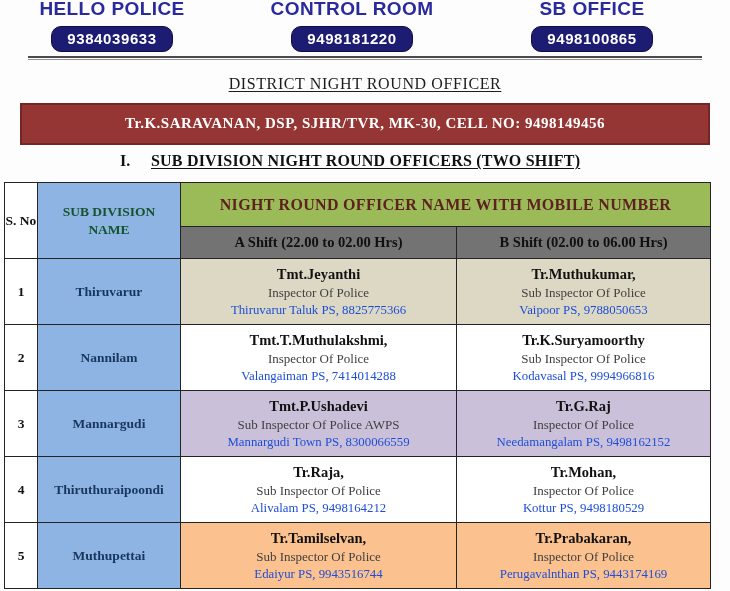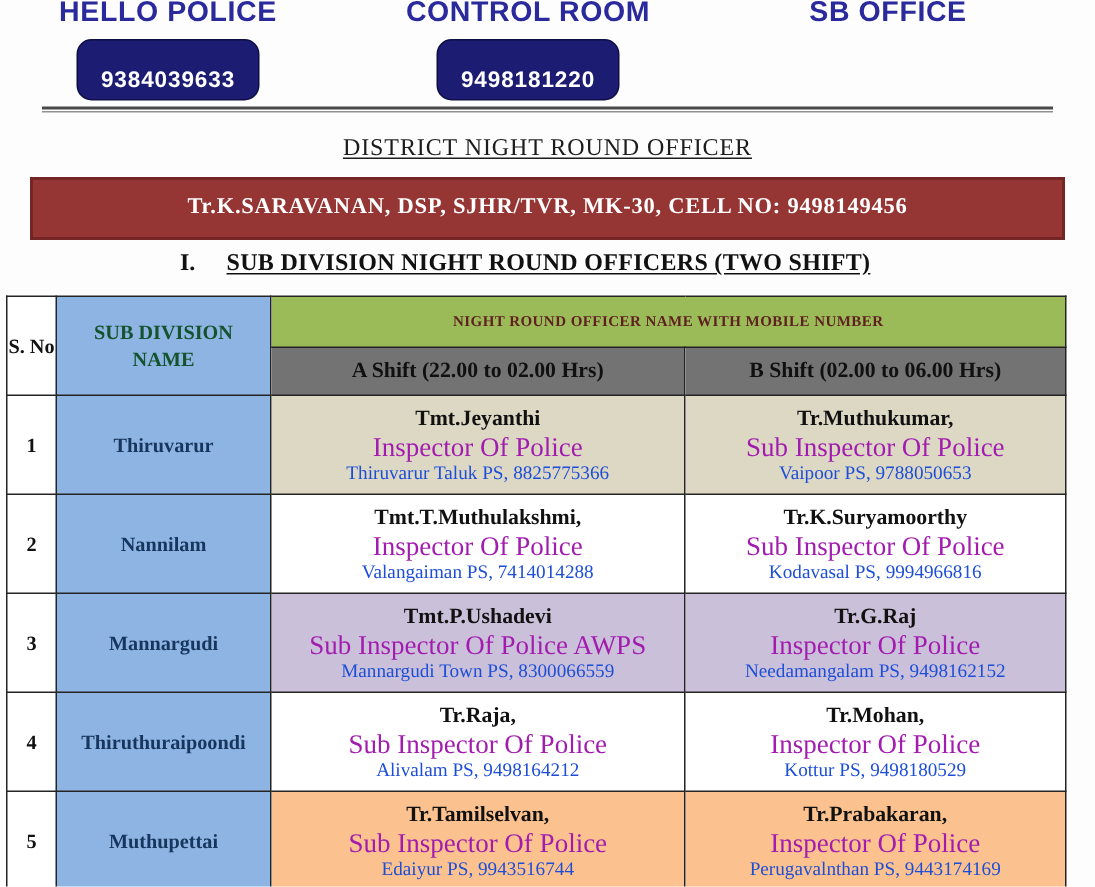--- a/index.html
+++ b/index.html
@@ -31,21 +31,21 @@
   }
   .contact-pill {
     display: inline-block;
     margin-top: 6px;
     background: #1c1c72;
     color: #ffffff;
     font-family: "Liberation Sans", sans-serif;
     font-weight: bold;
     font-size: 15px;
     letter-spacing: 0.6px;
-    padding: 18px 15px 4px;
+    padding: 3px 15px 4px;
     border-radius: 10px;
     border: 1px solid #0e0e45;
   }
 
   .divider {
     margin: 4px 28px 0;
     height: 4px;
     border-top: 2px solid #4a4a4a;
     border-bottom: 1px solid #909090;
   }
@@ -111,24 +111,24 @@
     background: #8eb4e3;
     font-size: 13.5px;
     font-weight: bold;
     color: #14532d;
     line-height: 18px;
     padding: 0 14px;
   }
   th.h-officer {
     background: #9bbb59;
     color: #5f2120;
-    font-size: 10px;
+    font-size: 16px;
     font-weight: bold;
     letter-spacing: 0.3px;
-    height: 34px;
+    height: 44px;
   }
   th.h-shift {
     background: #737373;
     color: #101010;
     font-size: 14.5px;
     font-weight: bold;
     height: 32px;
   }
   td.sno {
     background: #ffffff;
@@ -138,39 +138,40 @@
   }
   td.division {
     background: #8eb4e3;
     font-size: 13.5px;
     font-weight: bold;
     color: #17365d;
   }
   tbody tr { height: 66px; }
   td.officer { background: #ffffff; padding: 2px 4px; }
   .officer-name { font-size: 14.5px; font-weight: bold; color: #111111; line-height: 19px; }
-  .officer-rank { font-size: 18px; color: #a21caf; line-height: 18px; }
+  .officer-rank { font-size: 13px; color: #404040; line-height: 18px; }
   .officer-station { font-size: 12.8px; color: #1d4ed8; line-height: 17px; }
 </style>
 </head>
 <body>
 
 <div class="page">
 
   <div class="contacts-row">
     <div class="contact">
       <div class="contact-label">HELLO POLICE</div>
       <div class="contact-pill">9384039633</div>
     </div>
     <div class="contact">
       <div class="contact-label">CONTROL ROOM</div>
       <div class="contact-pill">9498181220</div>
     </div>
     <div class="contact">
       <div class="contact-label">SB OFFICE</div>
+      <div class="contact-pill">9498100865</div>
     </div>
   </div>
 
   <div class="divider"></div>
 
   <div class="district-heading">DISTRICT NIGHT ROUND OFFICER</div>
 
   <div class="district-banner">Tr.K.SARAVANAN, DSP, SJHR/TVR, MK-30, CELL NO: 9498149456</div>
 
   <div class="section-title">

